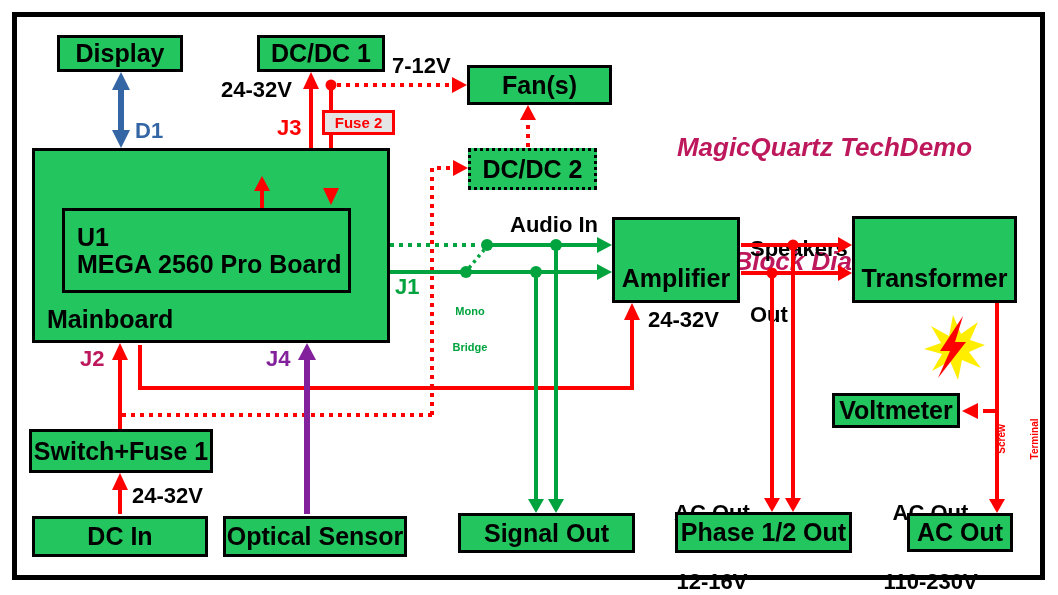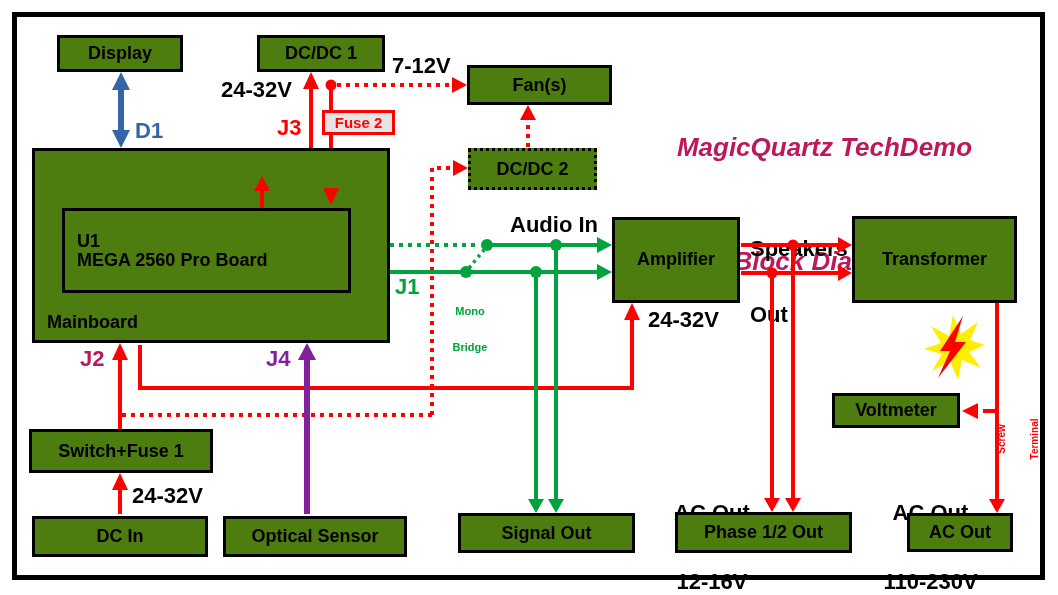--- a/index.html
+++ b/index.html
@@ -5,26 +5,26 @@
   html,body{margin:0;padding:0;background:#fff;}
   #canvas{
     position:relative;width:1058px;height:595px;background:#ffffff;
     font-family:"Liberation Sans","DejaVu Sans",sans-serif;overflow:hidden;
   }
   #frame{
     position:absolute;left:12px;top:12px;width:1023px;height:558px;
     border:5px solid #000;background:#fff;box-sizing:content-box;
   }
   .box{
-    position:absolute;background:#4d7c0f;border:3px solid #000;
+    position:absolute;background:#22c55e;border:3px solid #000;
     display:flex;align-items:center;justify-content:center;
-    font-weight:bold;font-size:18px;color:#000;box-sizing:border-box;
+    font-weight:bold;font-size:25px;color:#000;box-sizing:border-box;
     text-align:center;line-height:1.05;
   }
-  .box.bottomlabel{padding-bottom:1px;}
+  .box.bottomlabel{align-items:flex-end;padding-bottom:9px;}
   .box.dotted{border:3px dotted #000;}
   .lbl{
     position:absolute;font-weight:bold;font-size:22px;color:#000;
     white-space:pre;line-height:1.04;
   }
   svg{position:absolute;left:0;top:0;pointer-events:none;}
   #wires{z-index:5;}
   .under{z-index:1;}
   .boxlayer{z-index:3;}
 </style>

